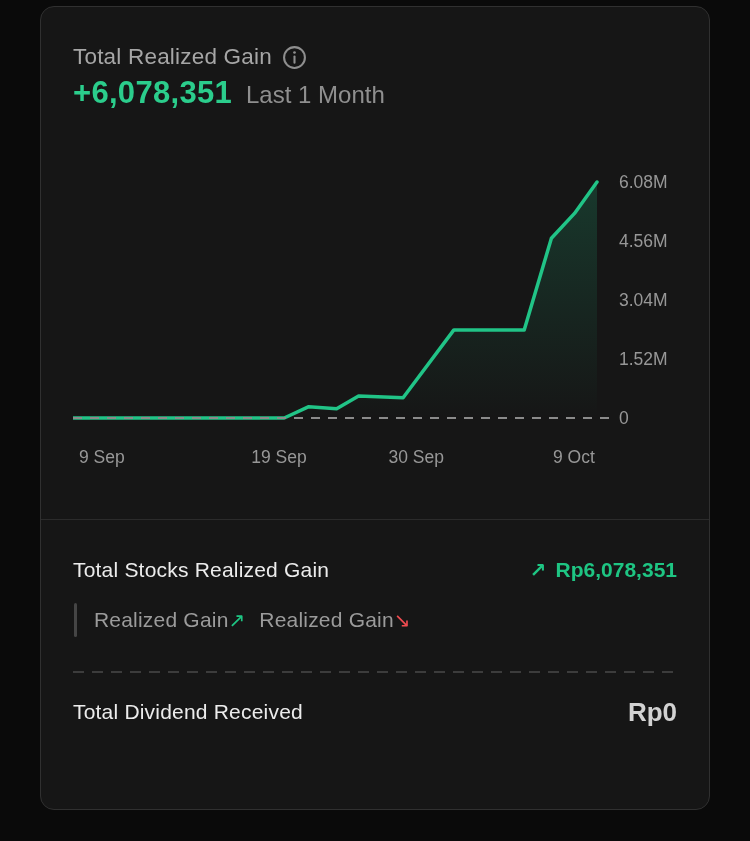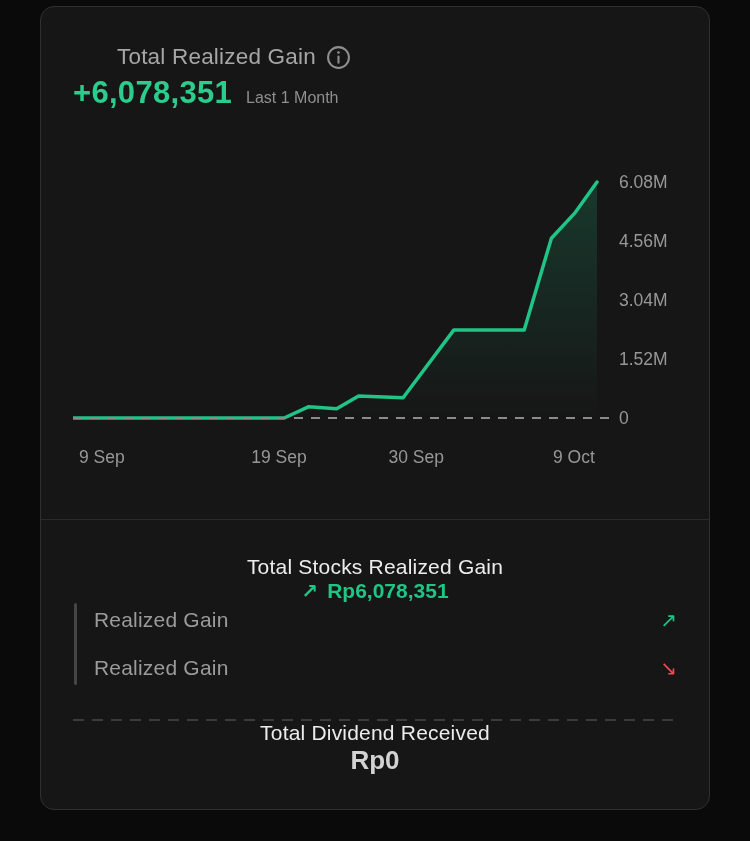--- a/index.html
+++ b/index.html
@@ -13,51 +13,51 @@
   .card{
     position:absolute;left:40px;top:6px;
     width:670px;height:804px;
     background:#161616;
     border:1px solid #303030;
     border-radius:14px;
     box-sizing:border-box;
     overflow:hidden;
   }
   .card-top{padding:36px 32px 0 32px;}
-  .header-row{display:flex;align-items:center;gap:10px;height:28px;margin-left:44px;}
+  .header-row{display:flex;align-items:center;gap:10px;height:28px;}
   .card-title{font-size:22.5px;color:#a6a6a6;letter-spacing:.2px;}
   .info-btn{width:25px;height:25px;display:inline-flex;align-items:center;justify-content:center;background:none;border:none;padding:0;cursor:pointer;}
   .value-row{display:flex;align-items:baseline;gap:14px;margin-top:4px;height:34px;}
   .gain-value{font-size:31px;font-weight:700;color:#2bcd8c;letter-spacing:.3px;}
-  .period-label{font-size:16px;color:#8f8f8f;}
+  .period-label{font-size:24px;color:#8f8f8f;}
   .chart-wrap{margin-top:48px;height:318px;position:relative;}
   .chart-wrap svg{display:block;width:606px;height:318px;}
   .section-divider{
     position:absolute;left:0;top:512px;width:100%;height:1px;
     background:#2b2b2b;
   }
   .card-bottom{padding:36px 32px 0 32px;position:absolute;top:512px;left:0;right:0;}
-  .summary-row{display:flex;align-items:center;justify-content:space-between;height:30px;flex-direction:column;}
+  .summary-row{display:flex;align-items:center;justify-content:space-between;height:30px;}
   .summary-label{font-size:21px;color:#ececec;letter-spacing:.2px;}
   .summary-value{font-size:21px;font-weight:700;display:flex;align-items:center;gap:9px;}
   .summary-value .arrow{font-size:20px;font-weight:700;}
   .val-up{color:#1ec583;}
   .val-down{color:#ef4b50;}
   .sub-rows{display:flex;margin-top:18px;}
   .sub-bar{width:3px;background:#454545;border-radius:2px;margin-left:1px;}
-  .sub-list{flex:1;display:flex;flex-direction:column;gap:14px;padding-left:17px;}
+  .sub-list{flex:1;display:flex;flex-direction:row;gap:14px;padding-left:17px;}
   .sub-row{display:flex;align-items:center;justify-content:space-between;height:34px;}
   .sub-label{font-size:21px;color:#9b9b9b;letter-spacing:.2px;}
   .sub-value{font-size:21px;font-weight:400;display:flex;align-items:center;gap:9px;}
   .sub-value .arrow{font-size:20px;}
   .dashed-divider{
     margin-top:34px;height:2px;
     background:repeating-linear-gradient(90deg,#3c3c3c 0 11px,transparent 11px 19px);
   }
-  .dividend-row{}
+  .dividend-row{margin-top:24px;}
   .dividend-value{font-size:26px;font-weight:700;color:#d2d2d2;}
 </style>
 </head>
 <body>
 
 <div class="card">
 
   <div class="card-top">
     <div class="header-row">
       <span class="card-title">Total Realized Gain</span>

